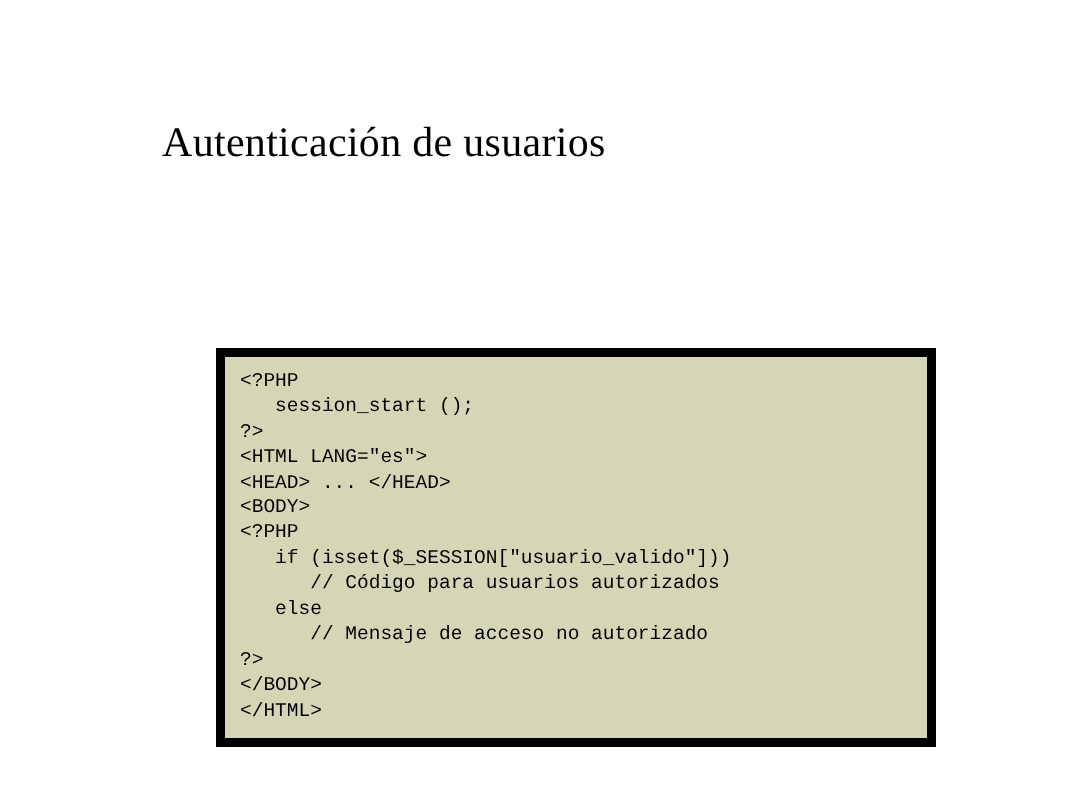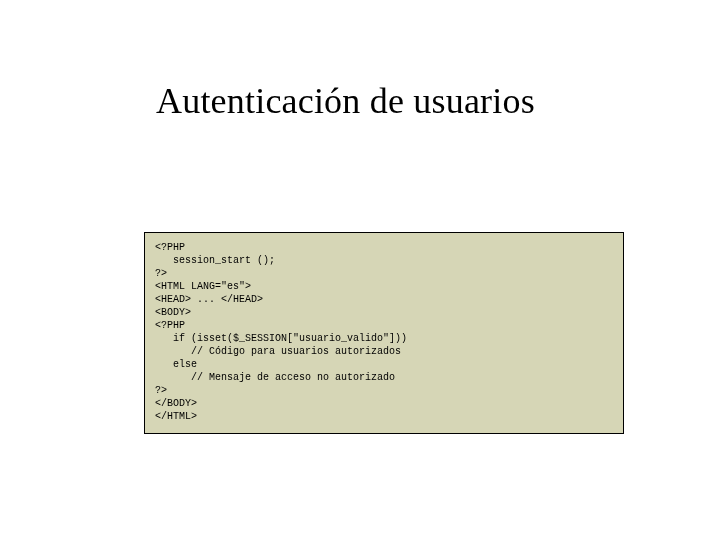--- a/index.html
+++ b/index.html
@@ -15,24 +15,23 @@
     position: relative;
     width: 720px;
     height: 540px;
     box-sizing: border-box;
   }
   .title {
     position: absolute;
     left: 108px;
     top: 80px;
     font-family: "Times New Roman", Times, serif;
-    font-size: 36px;
+    font-size: 28px;
     font-weight: 400;
     letter-spacing: 0.2px;
-    margin-left: 48px;
   }
   .bullet-row {
     position: absolute;
     left: 110px;
     top: 168px;
     right: 70px;
     display: flex;
     align-items: flex-start;
   }
   .bullet-glyph {
@@ -47,25 +46,25 @@
     font-size: 16px;
     line-height: 1.25;
     color: #000;
   }
   .code-box {
     position: absolute;
     left: 144px;
     top: 232px;
     width: 480px;
     box-sizing: border-box;
-    border: 1px solid #000000;
+    border: 6px solid #000000;
     background: #d6d6b6;
     padding: 8px 10px 10px 10px;
     font-family: "Courier New", Courier, monospace;
-    font-size: 10px;
+    font-size: 13px;
     line-height: 1.3;
     white-space: pre;
     color: #000;
   }
 </style>
 </head>
 <body>
 
 <div class="slide">
   <div class="title">Autenticación de usuarios</div>

